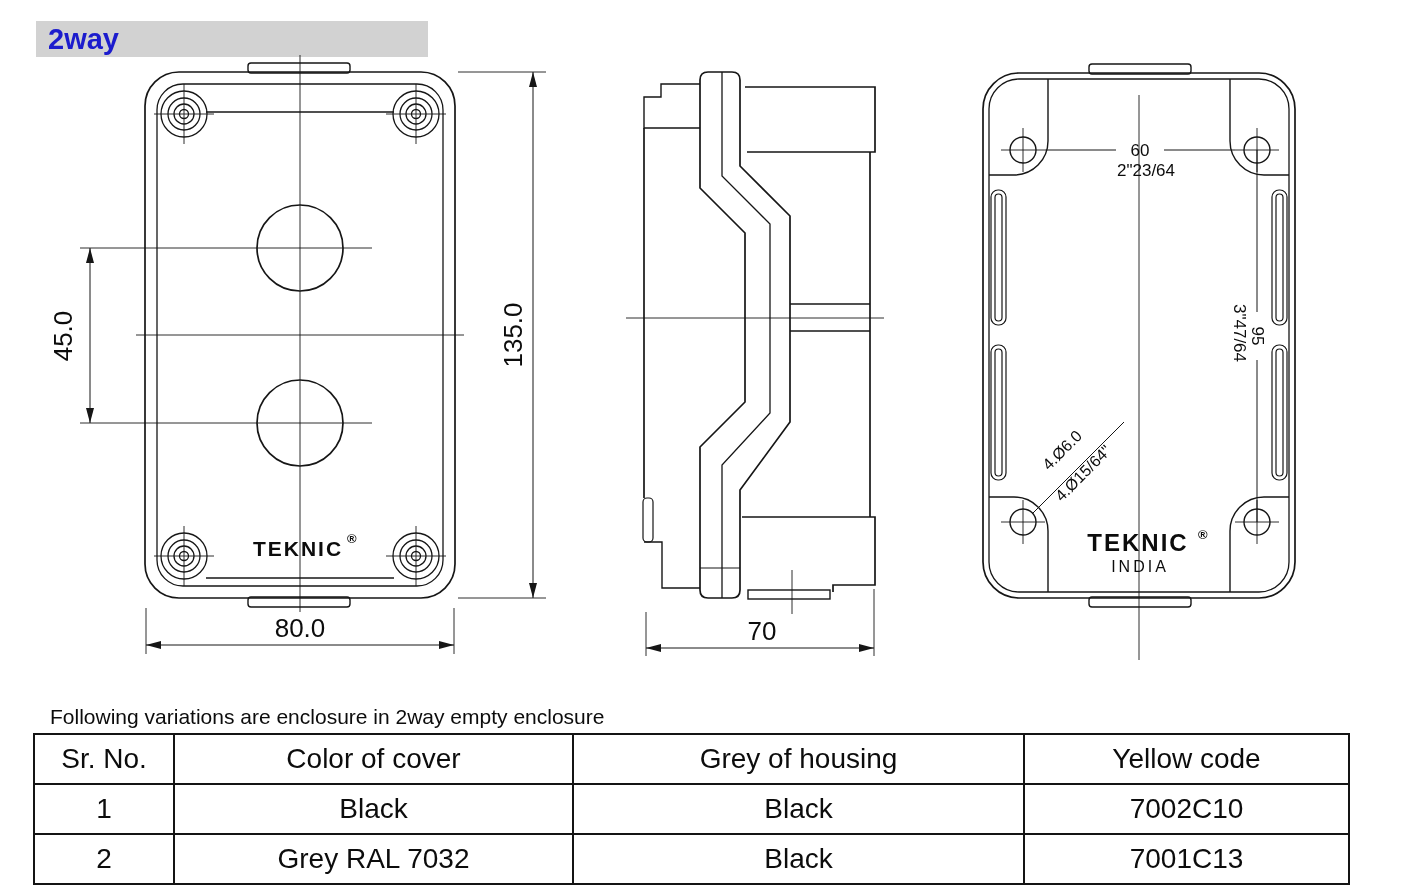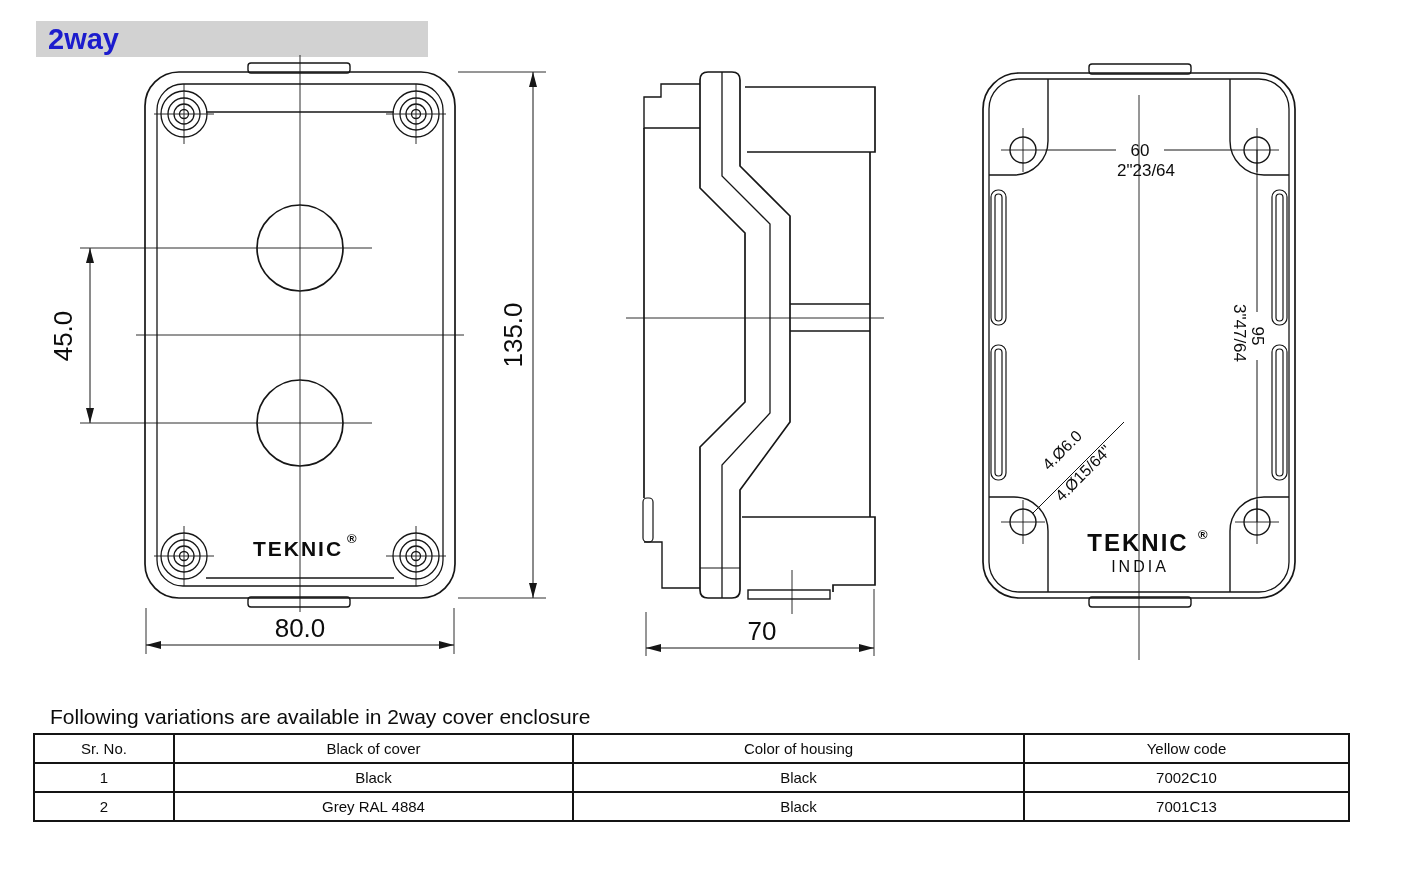--- a/index.html
+++ b/index.html
@@ -4,22 +4,22 @@
 <style>
   html,body{margin:0;padding:0;background:#ffffff;}
   body{font-family:"Liberation Sans","DejaVu Sans",sans-serif;}
   .page{position:relative;width:1416px;height:892px;background:#fff;overflow:hidden;}
   .titlebar{position:absolute;left:36px;top:0;width:392px;height:36px;background:#d2d2d2;margin-top:21px;}
   .titlebar span{display:block;padding-left:12px;line-height:36px;font-size:29px;font-weight:bold;color:#1c1ccd;}
   svg.drawing{position:absolute;left:0;top:0;}
   svg.drawing *{vector-effect:none;}
   .caption{position:absolute;left:50px;top:705px;font-size:21px;color:#0c0c0c;}
   table.vartable{position:absolute;left:33px;top:733px;border-collapse:collapse;table-layout:fixed;}
-  table.vartable td,table.vartable th{border:2px solid #141414;font-size:15px;font-weight:normal;
-     text-align:center;padding:0;height:27px;color:#0c0c0c;background:#fff;white-space:nowrap;}
+  table.vartable td,table.vartable th{border:2px solid #141414;font-size:28px;font-weight:normal;
+     text-align:center;padding:8px;height:27px;color:#0c0c0c;background:#fff;white-space:nowrap;}
   .c0{width:140px}.c1{width:399px}.c2{width:451px}.c3{width:325px}
   text{fill:#0c0c0c;}
   .dimtxt{font-size:26px;}
   .dimtxt-sm{font-size:17px;}
   .dimtxt-xs{font-size:16px;}
   .logo{font-size:21px;font-weight:bold;letter-spacing:2px;}
   .logo-big{font-size:24px;font-weight:bold;letter-spacing:2px;}
   .logo-reg{font-size:13px;font-weight:bold;}
   .logo-sub{font-size:16px;letter-spacing:3px;}
 </style>
@@ -229,44 +229,44 @@
       </g>
 
       <g stroke="none">
         <text class="logo-big" x="1138" y="551" text-anchor="middle">TEKNIC</text>
         <text class="logo-reg" x="1198" y="539">®</text>
         <text class="logo-sub" x="1140" y="572" text-anchor="middle">INDIA</text>
       </g>
     </g>
   </svg>
 
-  <div class="caption">Following variations are available in 2way cover enclosure</div>
+  <div class="caption">Following variations are enclosure in 2way empty enclosure</div>
 
   <table class="vartable">
     <colgroup>
         <col class="c0">
         <col class="c1">
         <col class="c2">
         <col class="c3">
       </colgroup>
     <tbody>
         <tr>
       <th>Sr. No.</th>
-      <th>Black of cover</th>
-      <th>Color of housing</th>
+      <th>Color of cover</th>
+      <th>Grey of housing</th>
       <th>Yellow code</th>
     </tr>
     <tr>
       <td>1</td>
       <td>Black</td>
       <td>Black</td>
       <td>7002C10</td>
     </tr>
     <tr>
       <td>2</td>
-      <td>Grey RAL 4884</td>
+      <td>Grey RAL 7032</td>
       <td>Black</td>
       <td>7001C13</td>
     </tr>
   </tbody>
     </table>
 
 </div>
 
 </body></html>

